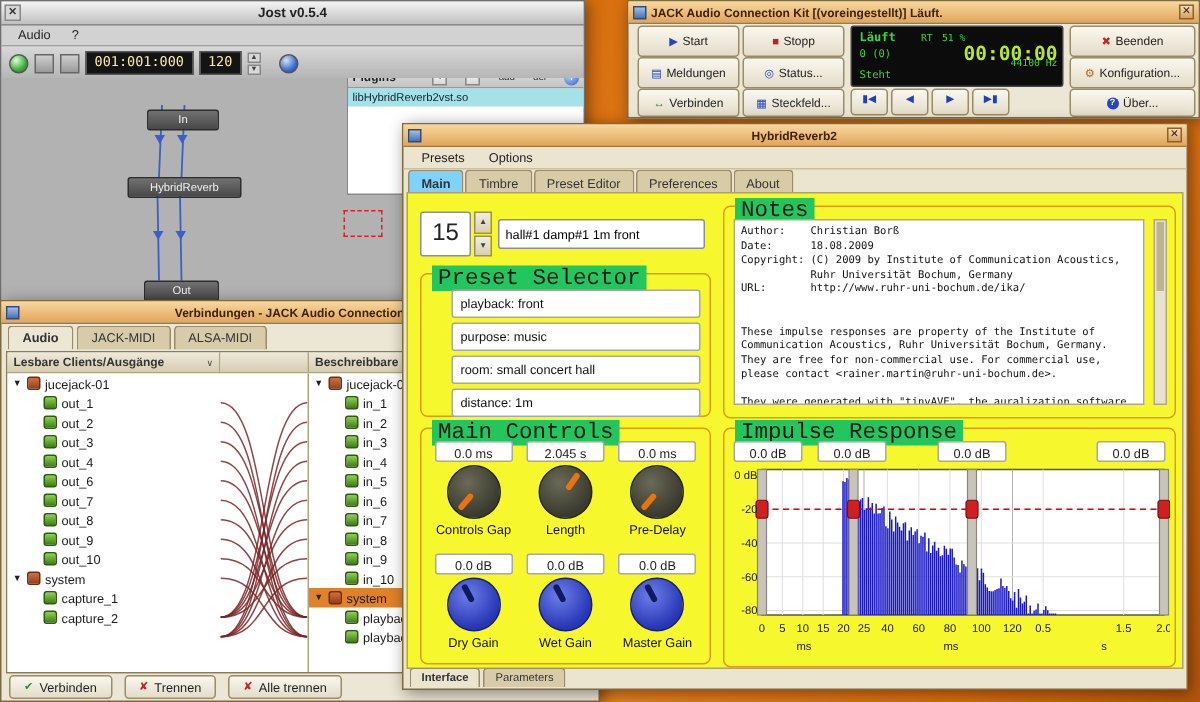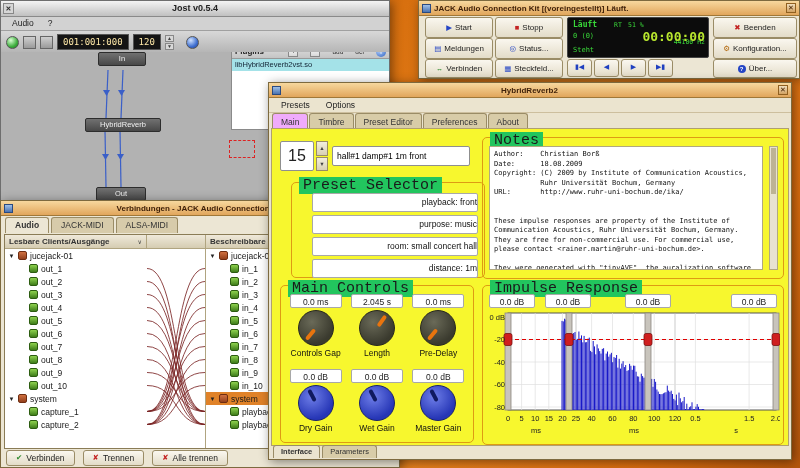--- a/index.html
+++ b/index.html
@@ -22,21 +22,21 @@
   .orb.green{background:radial-gradient(circle at 35% 30%,#d9ffd2,#3fae3f 60%,#1d7a1d);}
   .orb.blue{background:radial-gradient(circle at 35% 30%,#cfe2ff,#3f6fd0 60%,#1d3f9a);margin-left:8px;}
   .tbtn{width:13px;height:13px;background:linear-gradient(#cfcfcf,#9a9a9a);border:1px solid #666;box-sizing:border-box;}
   .lcd{background:#141414;border:1px solid #555;color:#ffe9a8;font-family:"DejaVu Sans Mono",monospace;
     font-size:9px;padding:1px 5px;line-height:12px;}
   .mini-spin{display:flex;flex-direction:column;gap:1px;}
   .mini-spin i{font-style:normal;display:block;font-size:5px;line-height:5px;color:#444;background:#d8d8d8;border:1px solid #888;padding:0 1px;}
   .jost-body{position:absolute;left:0;top:51px;right:0;bottom:0;background:#b2b2b2;overflow:hidden;}
   .gnode{position:absolute;background:linear-gradient(#717171,#484848);border:1px solid #2d2d2d;border-radius:2px;
     color:#f0f0f0;font-size:7.5px;line-height:12px;padding:0 4px;text-align:center;}
-  .n-in{left:97px;top:0;width:38px;}
+  .n-in{left:97px;top:21px;width:38px;}
   .n-hr{left:84px;top:66px;width:66px;}
   .n-out{left:95px;top:135px;width:40px;}
   .seldash{position:absolute;left:228px;top:88px;width:24px;height:16px;border:1px dashed #d22;}
   .jost-edges{position:absolute;left:0;top:0;}
   .plg{position:absolute;left:230px;top:-8px;width:159px;height:86px;background:#fff;border:1px solid #8a8a8a;box-sizing:border-box;}
   .plg-head{height:13px;background:linear-gradient(#e2e2e2,#c4c4c4);border-bottom:1px solid #999;
     display:flex;align-items:center;padding:0 3px;gap:12px;}
   .plg-title{font-size:8px;font-weight:bold;color:#222;flex:1;}
   .hbtn{width:10px;height:10px;font-size:7px;line-height:8px;text-align:center;background:linear-gradient(#fafafa,#d8d8d8);
     border:1px solid #888;box-sizing:border-box;color:#333;}
@@ -113,32 +113,32 @@
   .cbtn{display:flex;align-items:center;gap:4px;padding:2px 9px;background:linear-gradient(#faf7ef,#e3dcc8);
     border:1px solid #9a8c66;border-radius:3px;font-size:8.5px;color:#222;}
 
   
   .hr{left:268px;top:82px;width:524px;height:378px;background:#ebe4cf;border:1px solid #7d6a3f;z-index:4;}
   .hr-menu{height:14px;display:flex;padding-left:4px;border-bottom:1px solid #cdbf9e;}
   .hmenu-item{font-size:8.5px;line-height:14px;padding:0 8px;color:#222;}
   .hr-tabs{height:17px;padding-left:3px;display:flex;align-items:flex-end;}
   .htab{padding:0 8px;font-size:8.5px;line-height:16px;background:#d8cca8;border:1px solid #9a8c66;border-bottom:none;
     border-radius:3px 3px 0 0;margin-right:1px;color:#333;}
-  .htab.active{background:#f0abfc;font-weight:normal;}
+  .htab.active{background:#7dd3fc;font-weight:bold;}
   .hr-editor{position:absolute;left:2px;top:45px;width:518px;height:318px;background:#f7f72e;border:1px solid #b0a070;box-sizing:border-box;}
   .pnum{position:absolute;left:8px;top:12px;width:34px;height:30px;background:#fff;border:1px solid #8f8f8f;
     font-size:16px;text-align:center;line-height:28px;color:#222;border-radius:2px;box-sizing:border-box;}
   .pspin{position:absolute;left:44px;top:12px;width:12px;height:30px;display:flex;flex-direction:column;gap:1px;}
   .spbtn{flex:1;background:linear-gradient(#f2eedd,#d8d0b4);border:1px solid #9a8c66;font-size:5.5px;line-height:12px;
     text-align:center;color:#444;box-sizing:border-box;}
   .pname{position:absolute;left:60px;top:17px;width:138px;height:20px;background:#fff;border:1px solid #8f8f8f;
     font-size:8.5px;line-height:18px;padding-left:4px;border-radius:2px;white-space:nowrap;overflow:hidden;box-sizing:border-box;}
   .grp{position:absolute;border:1.5px solid #de9b13;border-radius:5px;}
   .grp-label{position:absolute;top:-6px;left:7px;background:#22c55e;padding:0 4px;font-size:15px;color:#1a1a1a;white-space:nowrap;font-family:Liberation Mono, monospace;}
-  .grp-sel{left:19px;top:53px;width:192px;height:94px;text-align:right;}
+  .grp-sel{left:8px;top:53px;width:192px;height:94px;}
   .sel-fields{position:absolute;left:6px;top:10px;right:6px;display:flex;flex-direction:column;gap:3px;margin-left:14px;}
   .combo{height:17px;background:#fff;border:1px solid #a8a8a8;border-radius:2px;font-size:8.5px;line-height:17px;
     padding-left:5px;color:#111;white-space:nowrap;overflow:hidden;}
   .grp-mc{left:8px;top:156px;width:192px;height:156px;}
   .mc-grid{position:absolute;left:4px;top:8px;right:4px;bottom:4px;display:grid;grid-template-columns:1fr 1fr 1fr;row-gap:6px;}
   .knob-unit{display:flex;flex-direction:column;align-items:center;gap:2px;}
   .kval{width:52px;height:14px;background:#fff;border:1px solid #a8a8a8;border-radius:2px;font-size:8.5px;line-height:14px;
     text-align:center;color:#222;box-sizing:border-box;}
   .knob{width:34px;height:34px;border-radius:50%;position:relative;flex:0 0 auto;}
   .knob.amber{background:radial-gradient(circle at 38% 32%,#6a6a58,#3a3a2e 70%);border:1px solid #26261e;}
@@ -272,25 +272,20 @@
             <span class="picon"></span>
             <span class="rlabel">out_3</span>
           </div>
 
           <div class="crow port">
 
             <span class="picon"></span>
             <span class="rlabel">out_4</span>
           </div>
 
-          <div class="crow port">
-
-            <span class="picon"></span>
-            <span class="rlabel">out_5</span>
-          </div>
 
           <div class="crow port">
 
             <span class="picon"></span>
             <span class="rlabel">out_6</span>
           </div>
 
           <div class="crow port">
 
             <span class="picon"></span>

